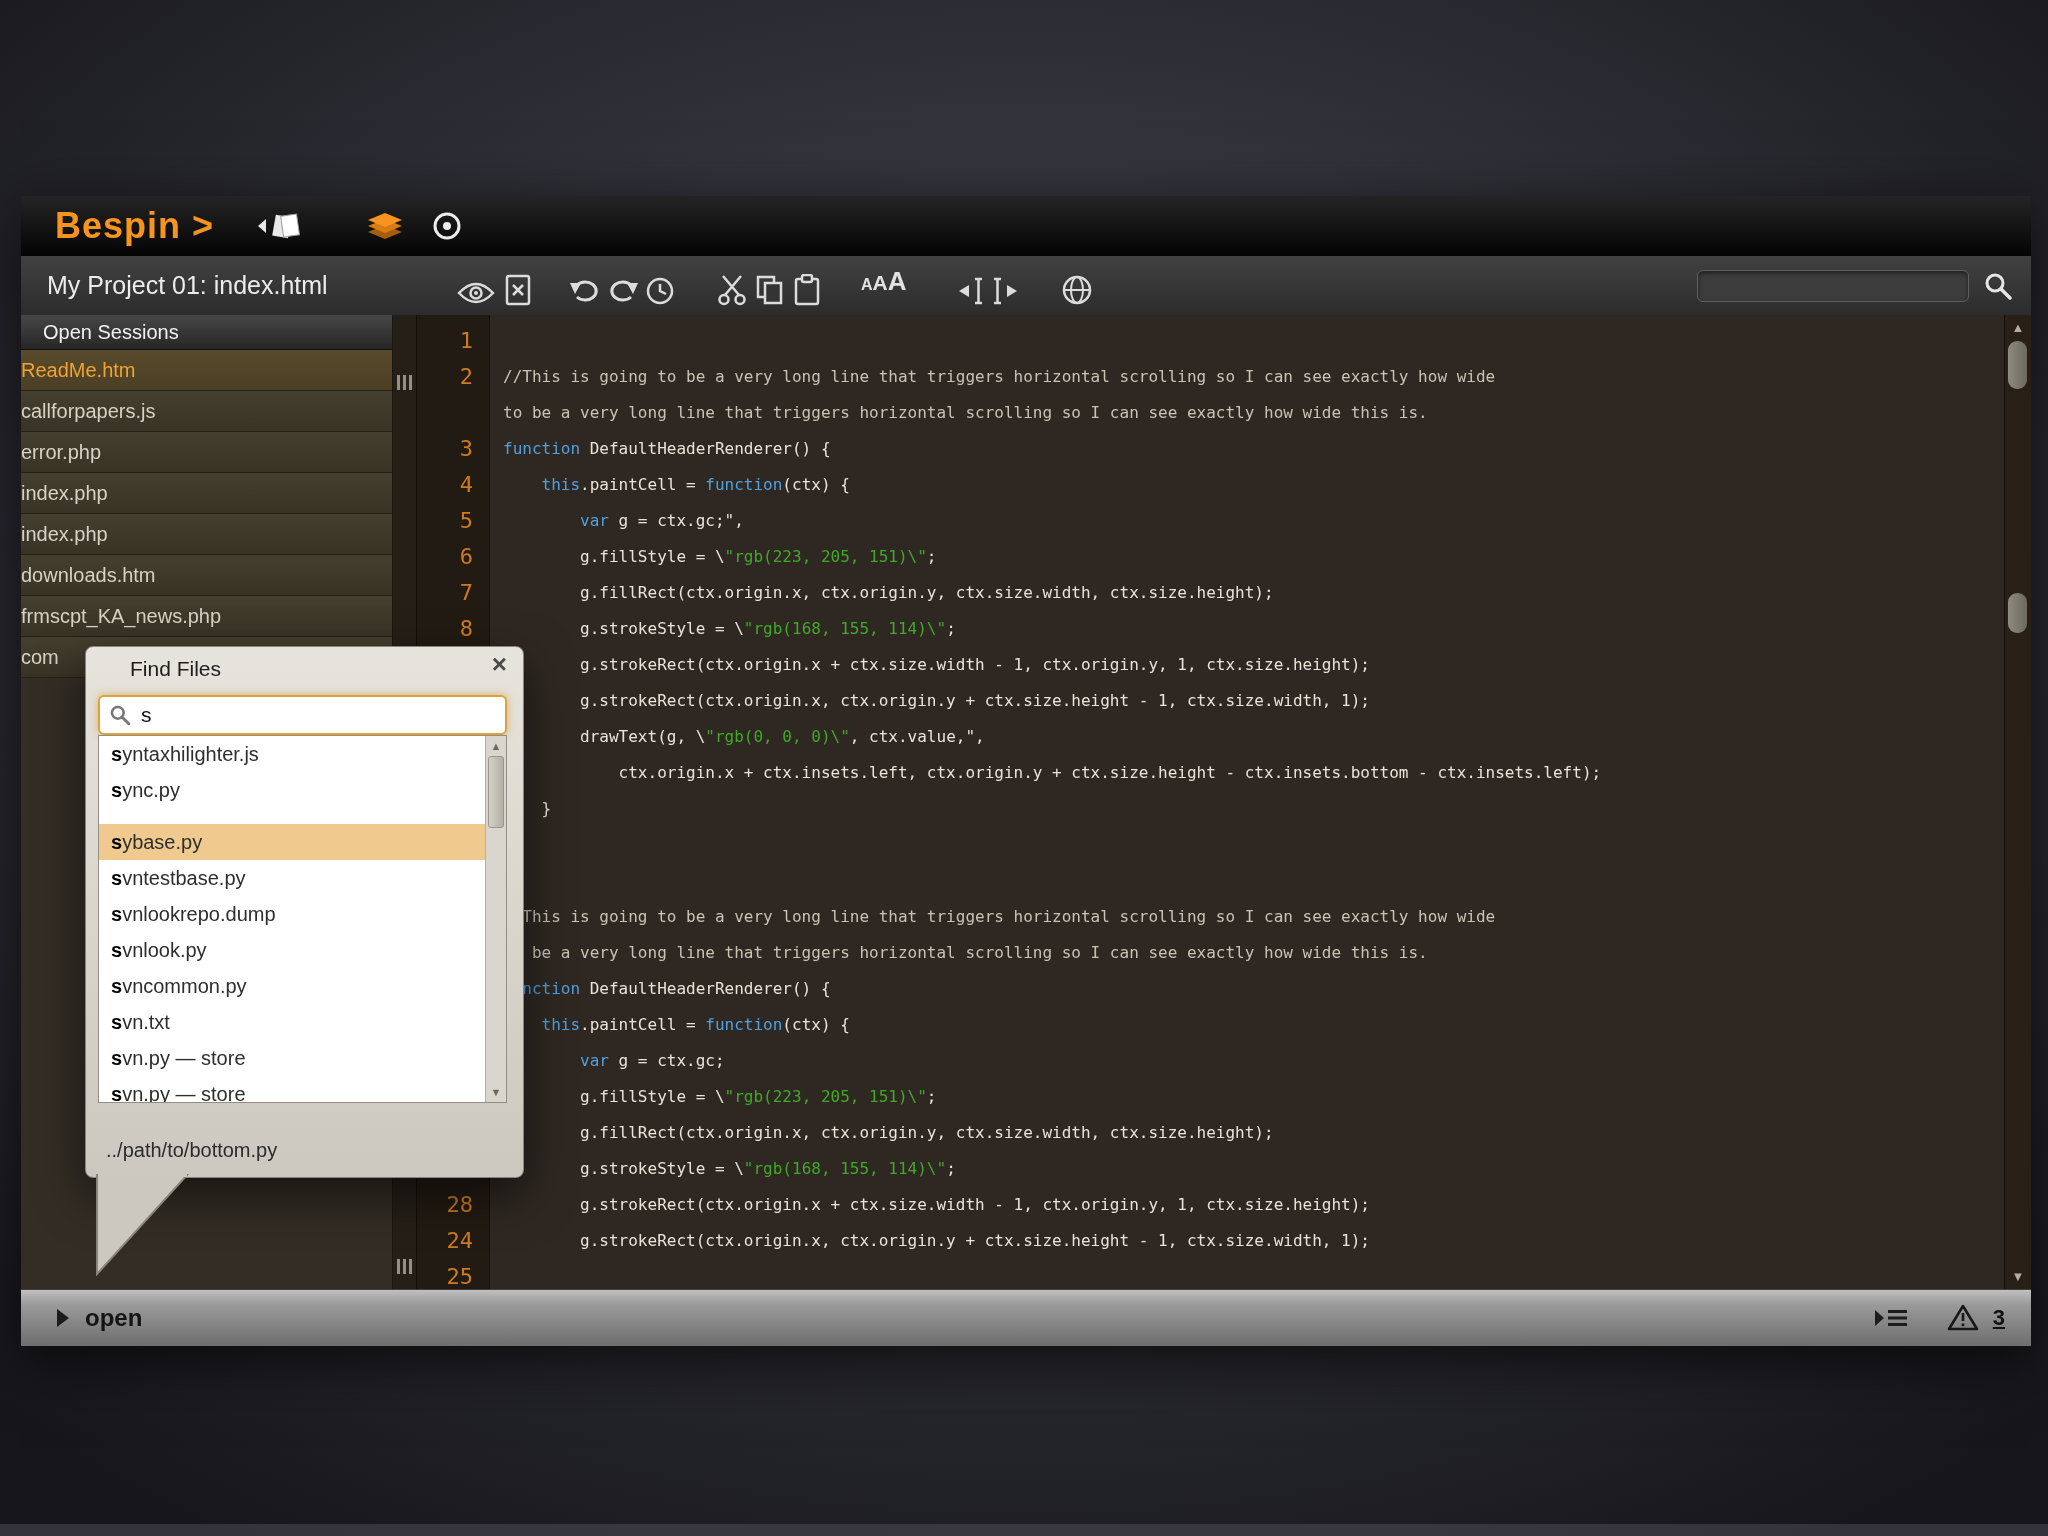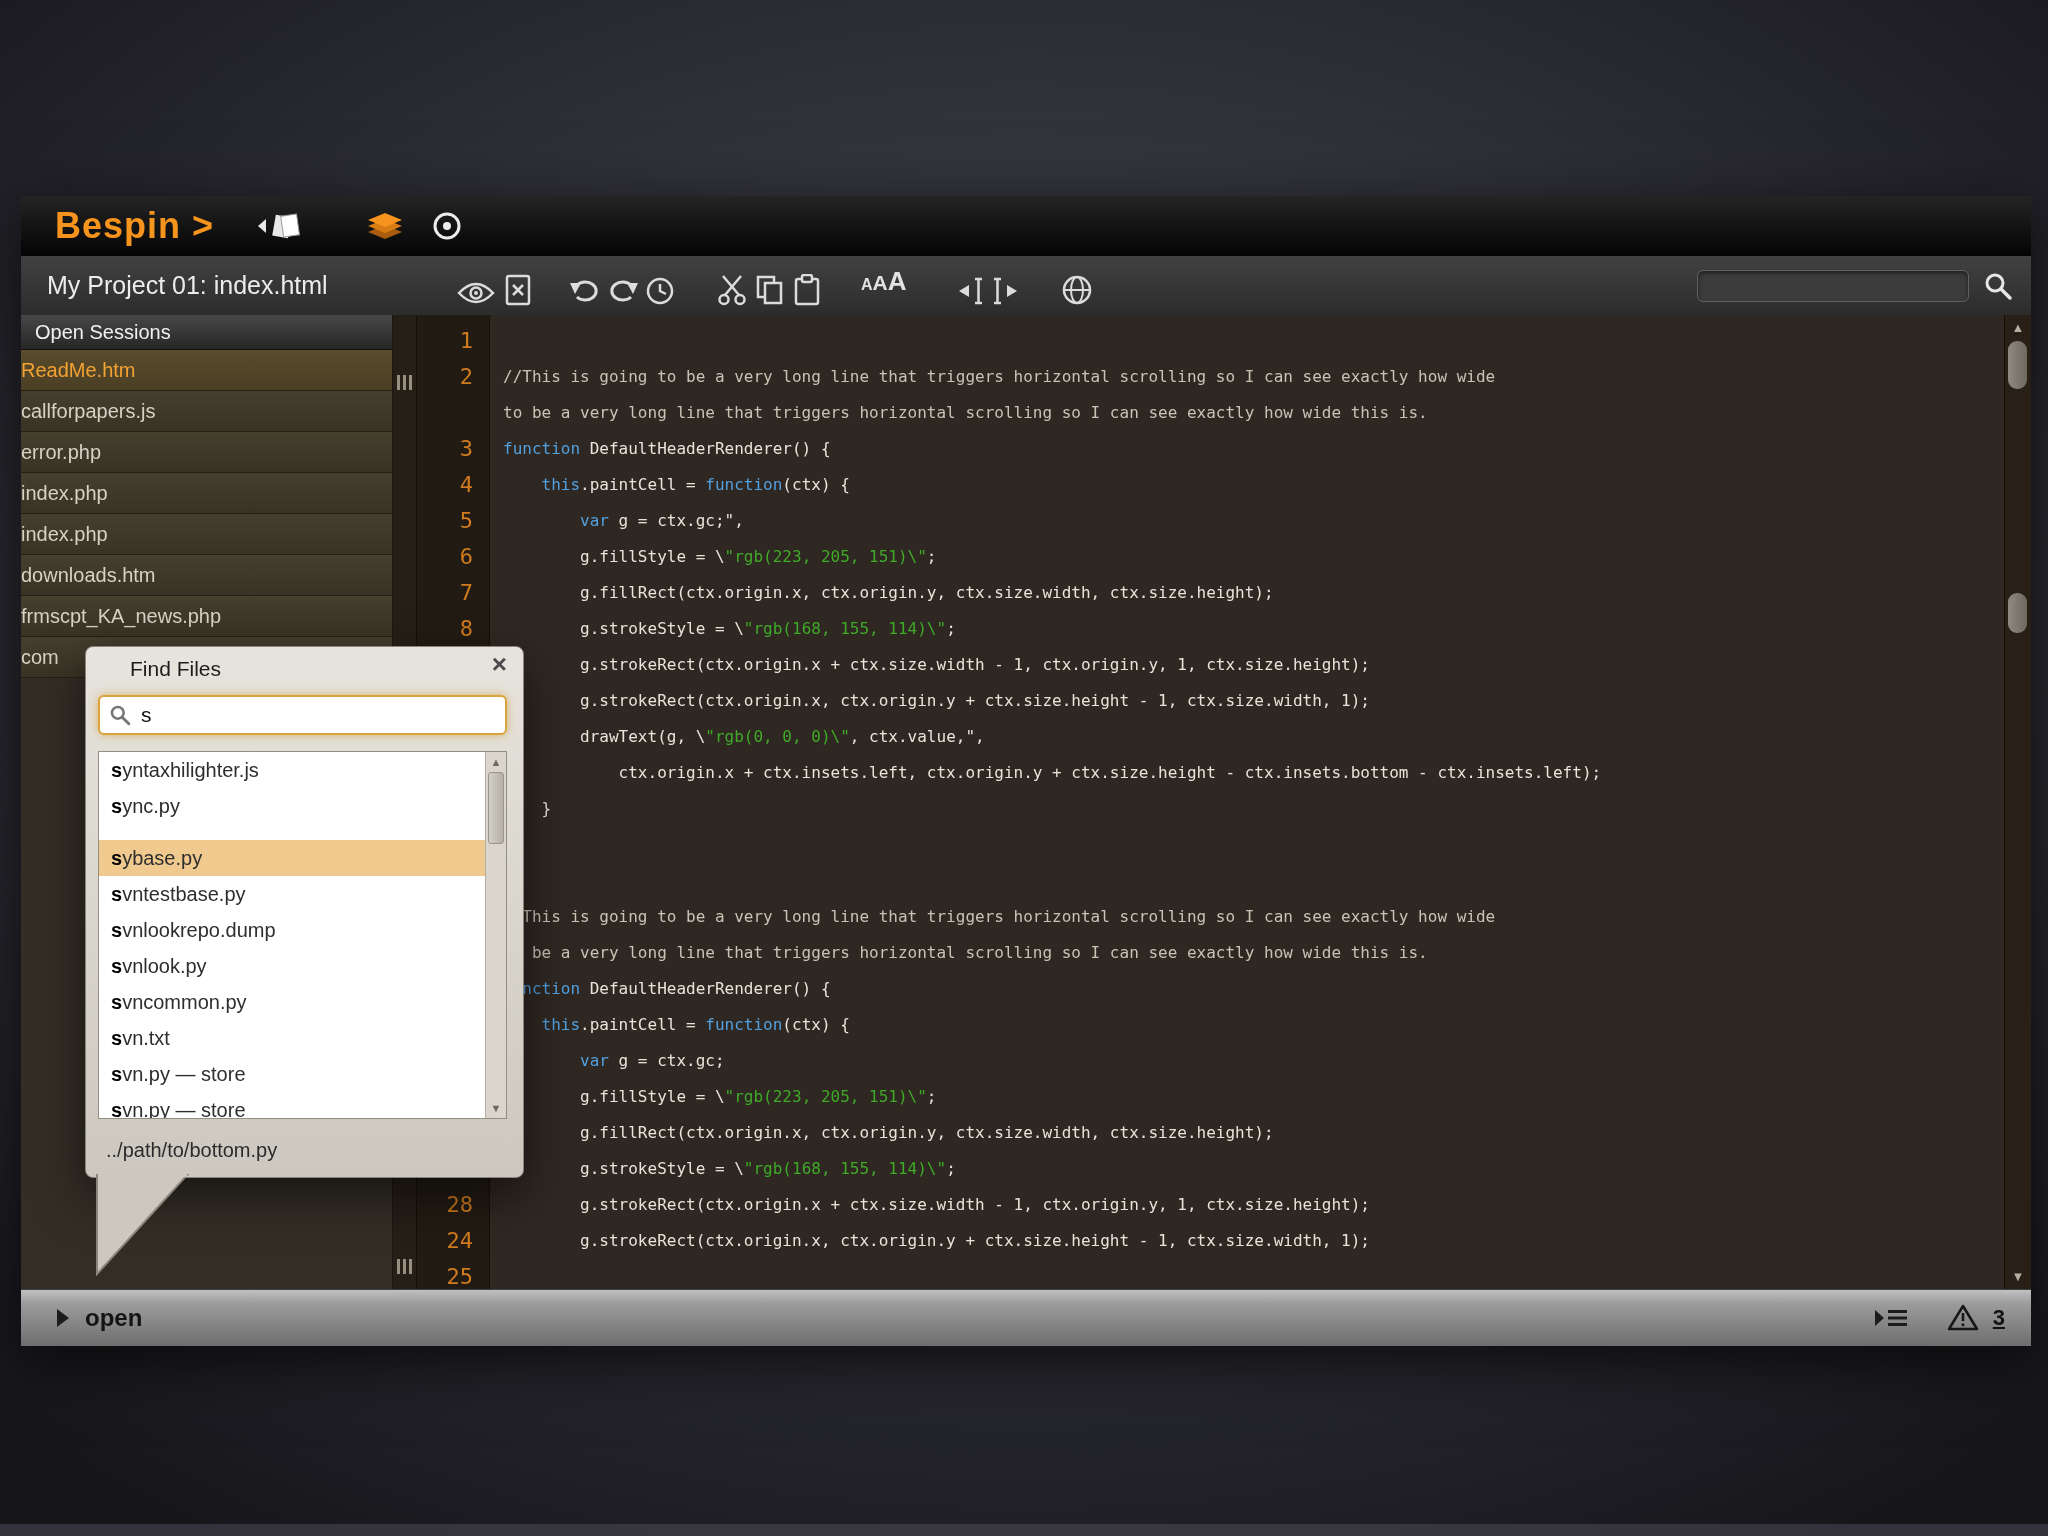--- a/index.html
+++ b/index.html
@@ -25,21 +25,21 @@
   .aaa .a0{font-size:16px;} .aaa .a1{font-size:21px;} .aaa .a2{font-size:26px;}
   .tsearch{position:absolute;right:18px;display:flex;align-items:center;}
   .tsearch input{width:250px;height:30px;background:#3c3c3c;border:1px solid #606060;border-radius:6px;
     color:#ddd;font-size:18px;padding:0 10px;outline:none;box-shadow:inset 0 2px 4px rgba(0,0,0,.5);}
   .tsearch .mag{margin-left:14px;display:flex;}
 
   
   .main{position:absolute;left:0;top:119px;right:0;bottom:56px;display:flex;overflow:hidden;}
   .sidebar{width:371px;flex:none;background:#332d25;display:flex;flex-direction:column;overflow:hidden;}
   .side-hdr{height:34px;line-height:34px;flex:none;background:linear-gradient(#474747,#262626);color:#f0f0f0;
-    font-size:20px;padding-left:14px;border-bottom:1px solid #101010;}
+    font-size:20px;padding-left:22px;border-bottom:1px solid #101010;}
   .file-row{height:40px;line-height:40px;flex:none;font-size:20px;color:#d6d2c6;
     background:linear-gradient(#453f2e,#393325);border-bottom:1px solid #242012;overflow:hidden;white-space:nowrap;}
   .file-row.sel{background:linear-gradient(#594b2c,#4b3f24);color:var(--sidebar_selected,#f2a233);}
   .side-strip{width:23px;flex:none;background:#261f18;border-left:1px solid #1b160f;border-right:1px solid #140f08;position:relative;}
   .grip{position:absolute;left:4px;width:15px;height:15px;background:repeating-linear-gradient(90deg,#978f7f 0 3px,transparent 3px 6px);}
   .grip.top{top:60px;} .grip.bot{bottom:16px;}
 
   .editor{flex:1;position:relative;background:var(--editor_bg,#2f2822);overflow:hidden;}
   .editor::before{content:"";position:absolute;left:0;top:0;bottom:0;width:72px;background:var(--gutter_bg,#221b13);
     border-right:1px solid #171106;}
@@ -60,21 +60,21 @@
   
   .dlg{position:absolute;left:64px;top:450px;width:437px;height:530px;z-index:30;
     background:linear-gradient(#e7e4dd,#ccc8bf);border:1px solid #89857b;border-radius:8px;
     box-shadow:0 18px 48px rgba(0,0,0,.55);}
   .dlg-title{position:absolute;left:44px;top:10px;font-size:21px;color:#1d1d1d;}
   .dlg-close{position:absolute;right:16px;top:4px;font-size:26px;font-weight:bold;color:#4a4a4a;cursor:pointer;line-height:26px;}
   .dlg-search{position:absolute;left:12px;top:48px;width:409px;height:40px;box-sizing:border-box;background:#fff;
     border:2px solid #d9a43c;border-radius:6px;box-shadow:0 0 8px rgba(214,160,56,.7);display:flex;align-items:center;}
   .dlg-search input{border:none;outline:none;background:transparent;font-size:21px;font-family:inherit;color:#111;
     margin-left:8px;width:330px;}
-  .dlg-list{position:absolute;left:12px;top:104px;width:409px;height:368px;box-sizing:border-box;background:#fff;
+  .dlg-list{position:absolute;left:12px;top:88px;width:409px;height:368px;box-sizing:border-box;background:#fff;
     border:1px solid #928e84;overflow:hidden;}
   .find-item{height:36px;line-height:36px;padding-left:12px;font-size:20px;color:#2e2e2e;white-space:nowrap;cursor:pointer;}
   .find-item b{color:#000;}
   .find-item.sel{background:var(--selection_tan,#f0c98f);margin-top:16px;}
   .dlg-vs{position:absolute;right:0;top:0;bottom:0;width:20px;background:#dad6cd;border-left:1px solid #b3afa5;}
   .dlg-vs .a{position:absolute;left:0;width:20px;text-align:center;color:#6e6a60;font-size:11px;line-height:16px;cursor:pointer;}
   .dlg-vs .a.up{top:2px;} .dlg-vs .a.dn{bottom:2px;}
   .dlg-thumb{position:absolute;left:2px;top:20px;width:14px;height:70px;background:linear-gradient(90deg,#d3d0c7,#b4b0a6);
     border:1px solid #9a968c;border-radius:3px;cursor:pointer;}
   .dlg-path{position:absolute;left:20px;top:492px;font-size:20px;color:#2b2b2b;}

